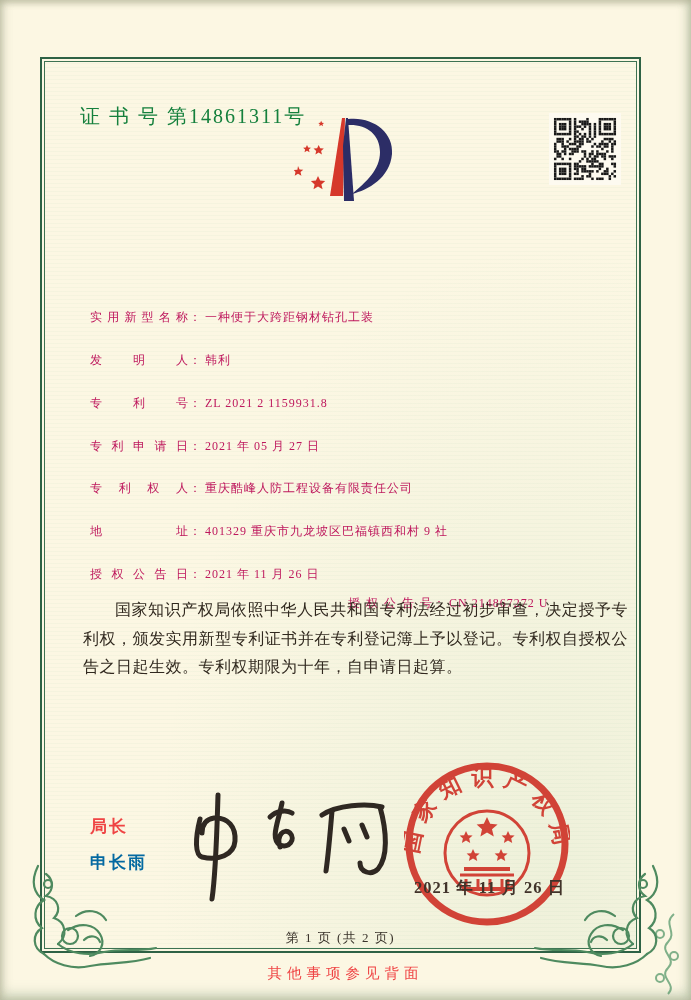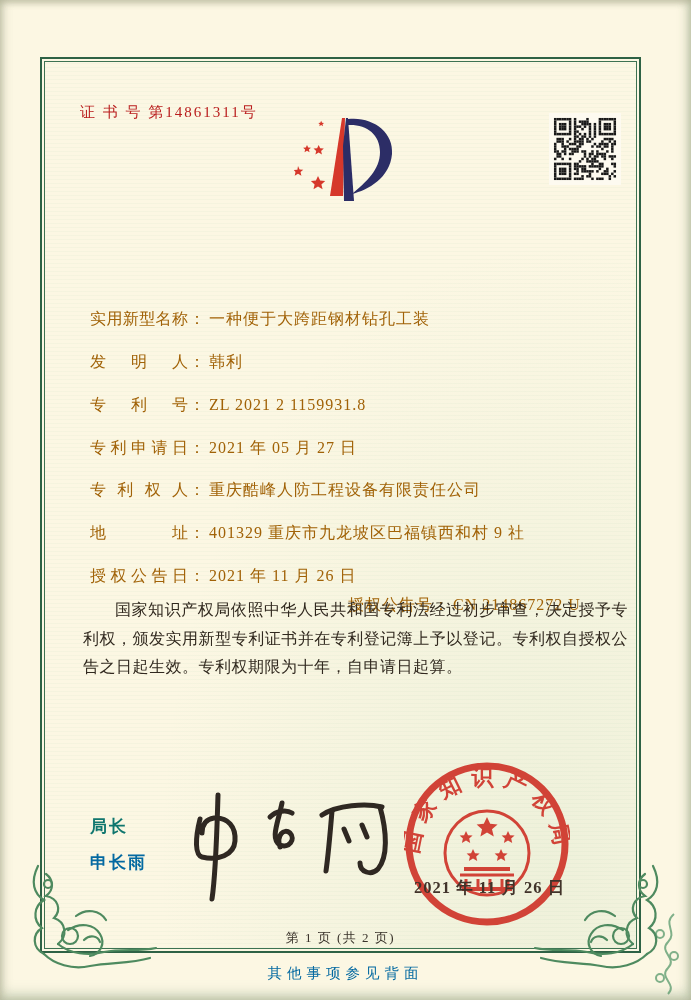--- a/index.html
+++ b/index.html
@@ -19,57 +19,57 @@
     position:absolute;left:40px;top:57px;width:597px;height:892px;
     border:2px solid #2e6245;
   }
   .frame-inner{
     position:absolute;inset:2px;border:1px solid #3d7252;
     background:
       repeating-linear-gradient(0deg, rgba(130,185,145,.055) 0 1px, transparent 1px 4px),
       radial-gradient(ellipse at 85% 90%, rgba(140,195,155,.12), transparent 55%),
       transparent;
   }
-  .cert-no{position:absolute;left:38px;top:44px;font-size:15px;letter-spacing:2px;color:#b91c1c;}
+  .cert-no{position:absolute;left:38px;top:44px;font-size:20px;letter-spacing:2px;color:#15803d;}
   .logo{position:absolute;left:250px;top:47px;width:106px;height:95px;}
   .qr{position:absolute;left:507px;top:54px;width:72px;height:72px;}
   .title{
     position:absolute;left:0;top:158px;width:100%;text-align:center;
     font-size:35px;font-weight:700;letter-spacing:9px;color:#211b14;
   }
   .fields{position:absolute;left:48px;top:0;width:540px;}
-  .frow{position:absolute;left:0;white-space:nowrap;font-size:16px;color:#a16207;}
+  .frow{position:absolute;left:0;white-space:nowrap;font-size:12px;color:#be185d;}
   .flabel{display:inline-block;width:98px;text-align:justify;text-align-last:justify;vertical-align:bottom;}
   .fcolon{display:inline-block;margin:0 4px 0 1px;}
   .fvalue{letter-spacing:1px;}
   .grant-no{position:absolute;left:258px;top:0;margin-top:29px;}
   .paras{
     position:absolute;left:38px;top:534px;width:551px;
     font-size:16px;line-height:28.5px;color:#31291f;letter-spacing:.5px;text-align:justify;
   }
   .paras p{margin:3px;text-indent:2em;}
-  .sig-title{position:absolute;left:48px;top:756px;font-size:17px;font-weight:700;color:#0f766e;letter-spacing:2px;}
+  .sig-title{position:absolute;left:48px;top:756px;font-size:17px;font-weight:700;color:#ef4444;letter-spacing:2px;}
   .sig-name{position:absolute;left:48px;top:792px;font-size:17px;font-weight:700;color:#0369a1;letter-spacing:2px;}
   .signature{position:absolute;left:120px;top:718px;width:250px;height:125px;}
   .seal{position:absolute;left:362px;top:702px;width:166px;height:166px;opacity:.92;}
   .seal-date{
     position:absolute;left:372px;top:818px;width:190px;z-index:5;
     font-size:16.5px;font-weight:700;color:#41332a;letter-spacing:1px;white-space:nowrap;
   }
   .page-indicator{
     position:absolute;left:0;top:870px;width:100%;text-align:center;
     font-size:13px;letter-spacing:1.5px;color:#3a332b;
   }
   .flourish{position:absolute;width:138px;height:122px;z-index:3;}
   .flourish.bl{left:24px;top:860px;}
   .flourish.br{left:529px;top:860px;transform:scaleX(-1);}
   .edge-vine{position:absolute;left:644px;top:912px;width:44px;height:88px;opacity:.75;}
   .back-note{
     position:absolute;left:0;top:964px;width:100%;text-align:center;
-    font-size:14.5px;letter-spacing:5px;color:#0369a1;
+    font-size:14.5px;letter-spacing:5px;color:#ef4444;
   }
 </style>
 </head>
 <body>
 
 <div class="page">
 
   <div class="frame">
     <div class="frame-inner"></div>
 

